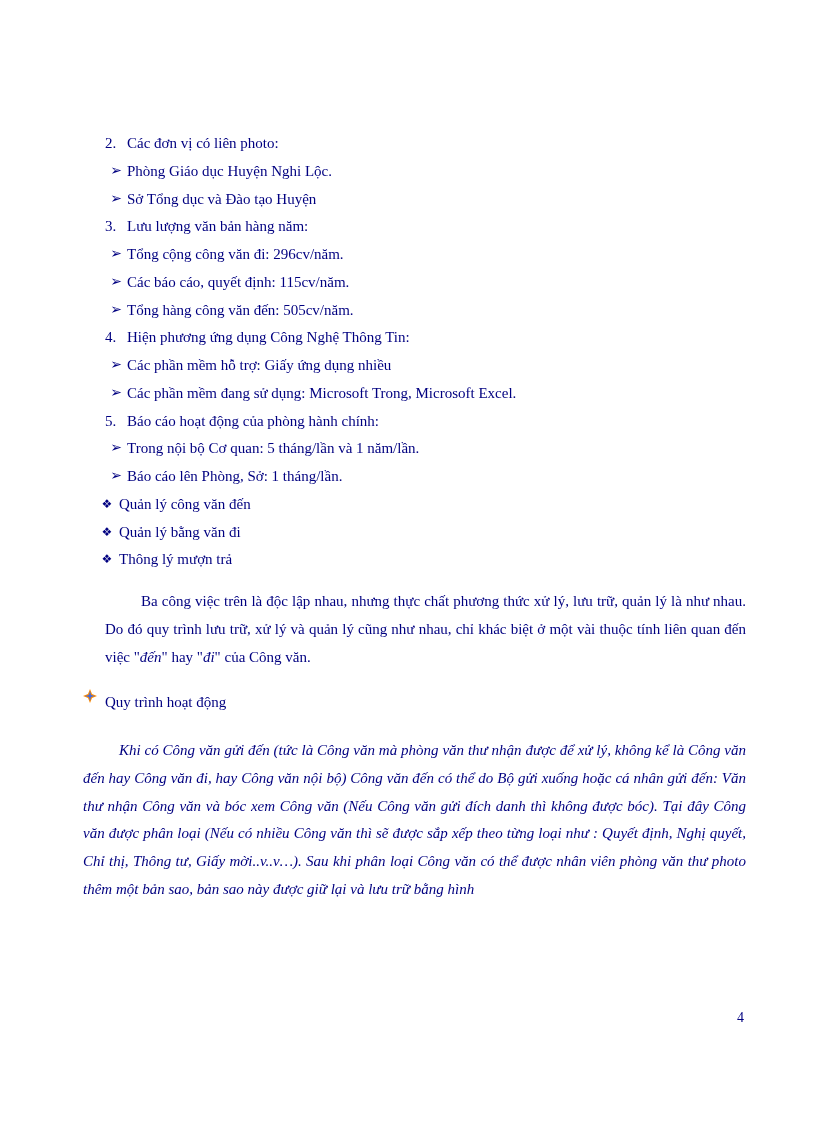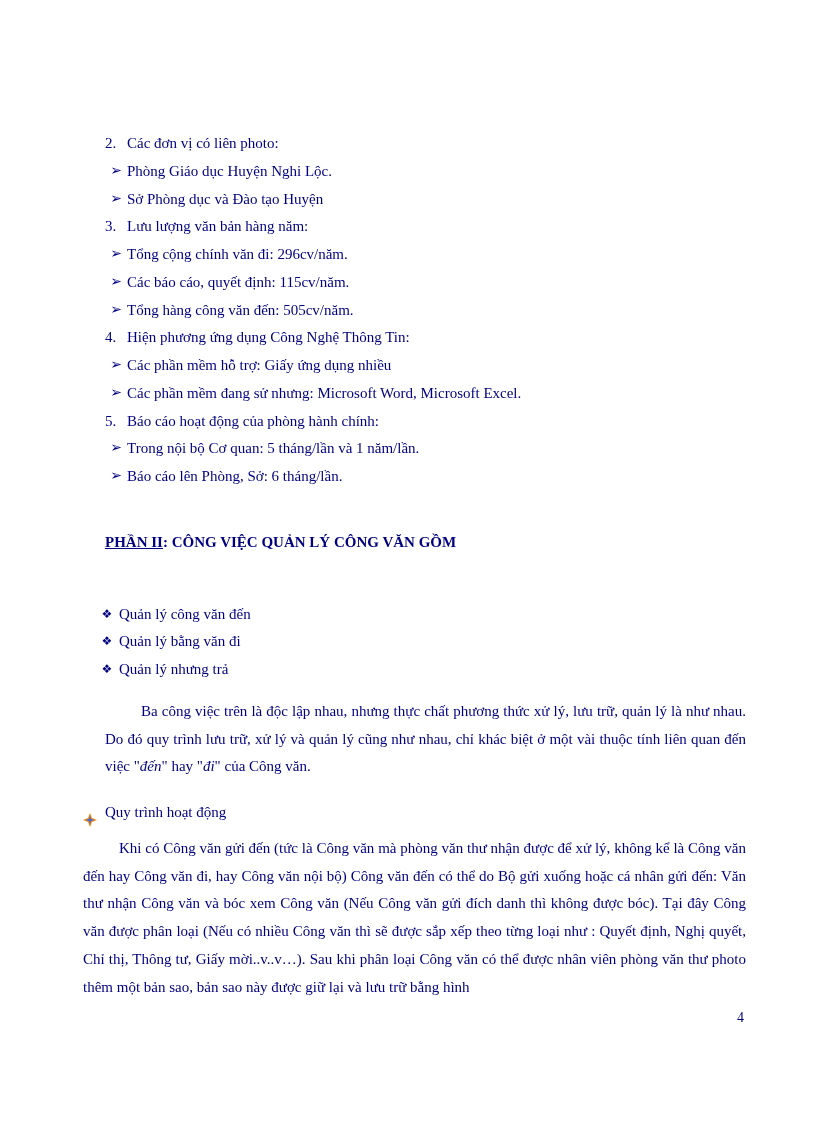--- a/index.html
+++ b/index.html
@@ -61,37 +61,38 @@
     top: 2px;
   }
   .para {
     margin-top: 14px;
     text-align: justify;
     text-indent: 36px;
     line-height: 1.85;
   }
   .plus-item {
     display: flex;
-    align-items: flex-end;
+    align-items: flex-start;
     margin-left: -30px;
     margin-top: 18px;
     margin-bottom: 6px;
   }
   .plus-marker {
     width: 30px;
     flex-shrink: 0;
     display: flex;
     justify-content: center;
   }
   .para2 {
-    margin-top: 8px;
+    margin-top: 20px;
     text-align: justify;
     text-indent: 36px;
     line-height: 1.85;
     margin-left: -22px;
+    font-style: italic;
   }
   .pagenum {
     position: absolute;
     right: 72px;
     top: 1010px;
     font-size: 14px;
     color: #000080;
     font-family: "Times New Roman", serif;
   }
   em { font-style: italic; }
@@ -105,80 +106,77 @@
       <div class="item">
         <span class="num-marker">2.</span>
         <span class="text">Các đơn vị có liên photo:</span>
       </div>
       <div class="item">
         <span class="marker">➢</span>
         <span class="text">Phòng Giáo dục Huyện Nghi Lộc.</span>
       </div>
       <div class="item">
         <span class="marker">➢</span>
-        <span class="text">Sở Phòng dục và Đào tạo Huyện</span>
+        <span class="text">Sở Tổng dục và Đào tạo Huyện</span>
       </div>
       <div class="item">
         <span class="num-marker">3.</span>
         <span class="text">Lưu lượng văn bản hàng năm:</span>
       </div>
       <div class="item">
         <span class="marker">➢</span>
-        <span class="text">Tổng cộng chính văn đi: 296cv/năm.</span>
+        <span class="text">Tổng cộng công văn đi: 296cv/năm.</span>
       </div>
       <div class="item">
         <span class="marker">➢</span>
         <span class="text">Các báo cáo, quyết định: 115cv/năm.</span>
       </div>
       <div class="item">
         <span class="marker">➢</span>
         <span class="text">Tổng hàng công văn đến: 505cv/năm.</span>
       </div>
       <div class="item">
         <span class="num-marker">4.</span>
         <span class="text">Hiện phương ứng dụng Công Nghệ Thông Tin:</span>
       </div>
       <div class="item">
         <span class="marker">➢</span>
         <span class="text">Các phần mềm hỗ trợ: Giấy ứng dụng nhiều</span>
       </div>
       <div class="item">
         <span class="marker">➢</span>
-        <span class="text">Các phần mềm đang sử nhưng:  Microsoft Word, Microsoft Excel.</span>
+        <span class="text">Các phần mềm đang sử dụng:  Microsoft Trong, Microsoft Excel.</span>
       </div>
       <div class="item">
         <span class="num-marker">5.</span>
         <span class="text">Báo cáo hoạt động của phòng hành chính:</span>
       </div>
       <div class="item">
         <span class="marker">➢</span>
         <span class="text">Trong nội bộ Cơ quan: 5 tháng/lần và 1 năm/lần.</span>
       </div>
       <div class="item">
         <span class="marker">➢</span>
-        <span class="text">Báo cáo lên Phòng, Sở: 6 tháng/lần.</span>
+        <span class="text">Báo cáo lên Phòng, Sở: 1 tháng/lần.</span>
       </div>
     </div>
 
-  <div class="heading">
-    <span class="heading-label">PHẦN II</span><span>: </span><span>CÔNG VIỆC QUẢN LÝ CÔNG VĂN GỒM</span>
-  </div>
 
   <div id="diamond-container">
       <div class="diamond-item">
         <span class="diamond-marker">❖</span>
         <span>Quản lý công văn đến</span>
       </div>
       <div class="diamond-item">
         <span class="diamond-marker">❖</span>
         <span>Quản lý bằng văn đi</span>
       </div>
       <div class="diamond-item">
         <span class="diamond-marker">❖</span>
-        <span>Quản lý nhưng trả</span>
+        <span>Thông lý mượn trả</span>
       </div>
     </div>
 
   <div class="para">
     <span>Ba công việc trên là độc lập nhau, nhưng thực chất phương thức xử lý, lưu trữ, quản lý là như nhau.  Do đó quy trình lưu trữ, xử lý và quản lý cũng như nhau, chỉ khác biệt ở một vài thuộc tính liên quan đến việc "</span><em>đến</em><span>" hay "</span><em>đi</em><span>" của Công văn.</span>
   </div>
 
   <div class="plus-item">
     <span class="plus-marker">
       <svg width="14" height="14" viewBox="0 0 14 14">

